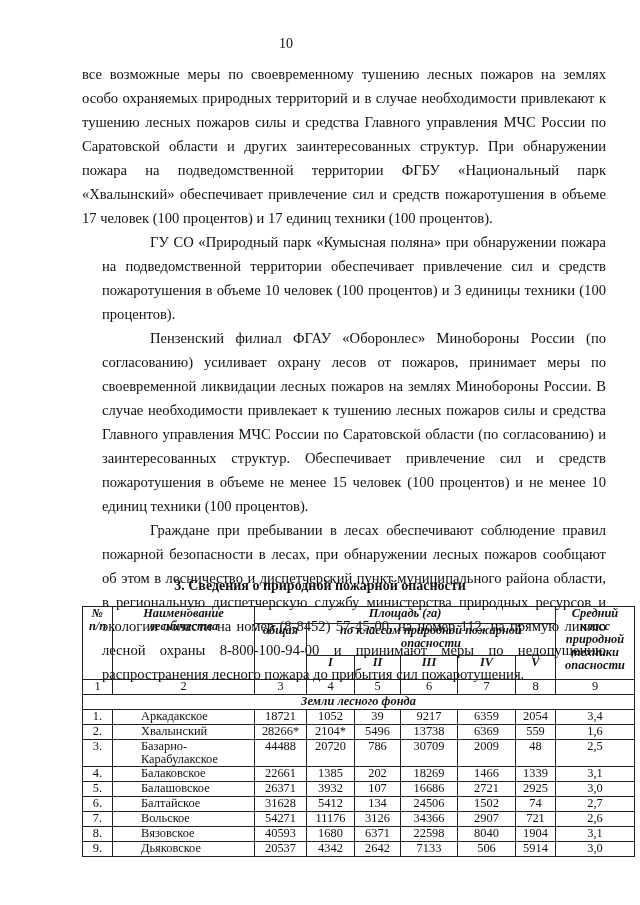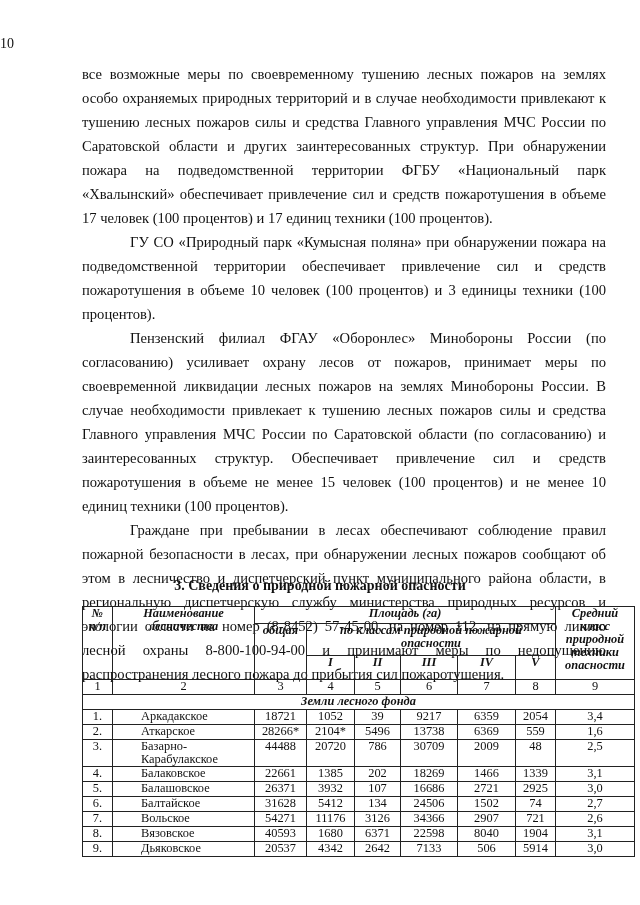--- a/index.html
+++ b/index.html
@@ -3,28 +3,28 @@
 <meta charset="utf-8">
 <style>
   html, body { margin: 0; padding: 0; background: #ffffff; }
   body {
     width: 640px; height: 905px; position: relative; overflow: hidden;
     font-family: "Liberation Serif", "DejaVu Serif", serif;
     color: #111;
   }
   .page-num {
     position: absolute; top: 36px; left: 0; width: 572px;
-    text-align: left; font-size: 14px;
+    text-align: center; font-size: 14px;
   }
   .body-text {
     position: absolute; top: 62px; left: 82px; width: 524px;
     font-size: 14.6px; line-height: 24px; text-align: justify;
   }
   .body-text p { margin: 0; }
-  .body-text p.indent { text-indent: 48px; }
+  .body-text p.indent { text-indent: 48px; margin-left: 20px; }
   .section-title {
     position: absolute; top: 578px; left: 0; width: 640px;
     text-align: center; font-weight: bold; font-size: 14px;
   }
   table.fire {
     position: absolute; top: 606px; left: 82px;
     border-collapse: collapse; font-size: 12.4px; line-height: 13px;
   }
   table.fire td, table.fire th {
     border: 1px solid #222; padding: 0 3px; vertical-align: top;
@@ -101,21 +101,21 @@
         <td>18721</td>
         <td>1052</td>
         <td>39</td>
         <td>9217</td>
         <td>6359</td>
         <td>2054</td>
         <td>3,4</td>
       </tr>
       <tr>
         <td>2.</td>
-        <td class="name">Аткарское</td>
+        <td class="name">Хвалынский</td>
         <td>28266*</td>
         <td>2104*</td>
         <td>5496</td>
         <td>13738</td>
         <td>6369</td>
         <td>559</td>
         <td>1,6</td>
       </tr>
       <tr>
         <td>3.</td>

